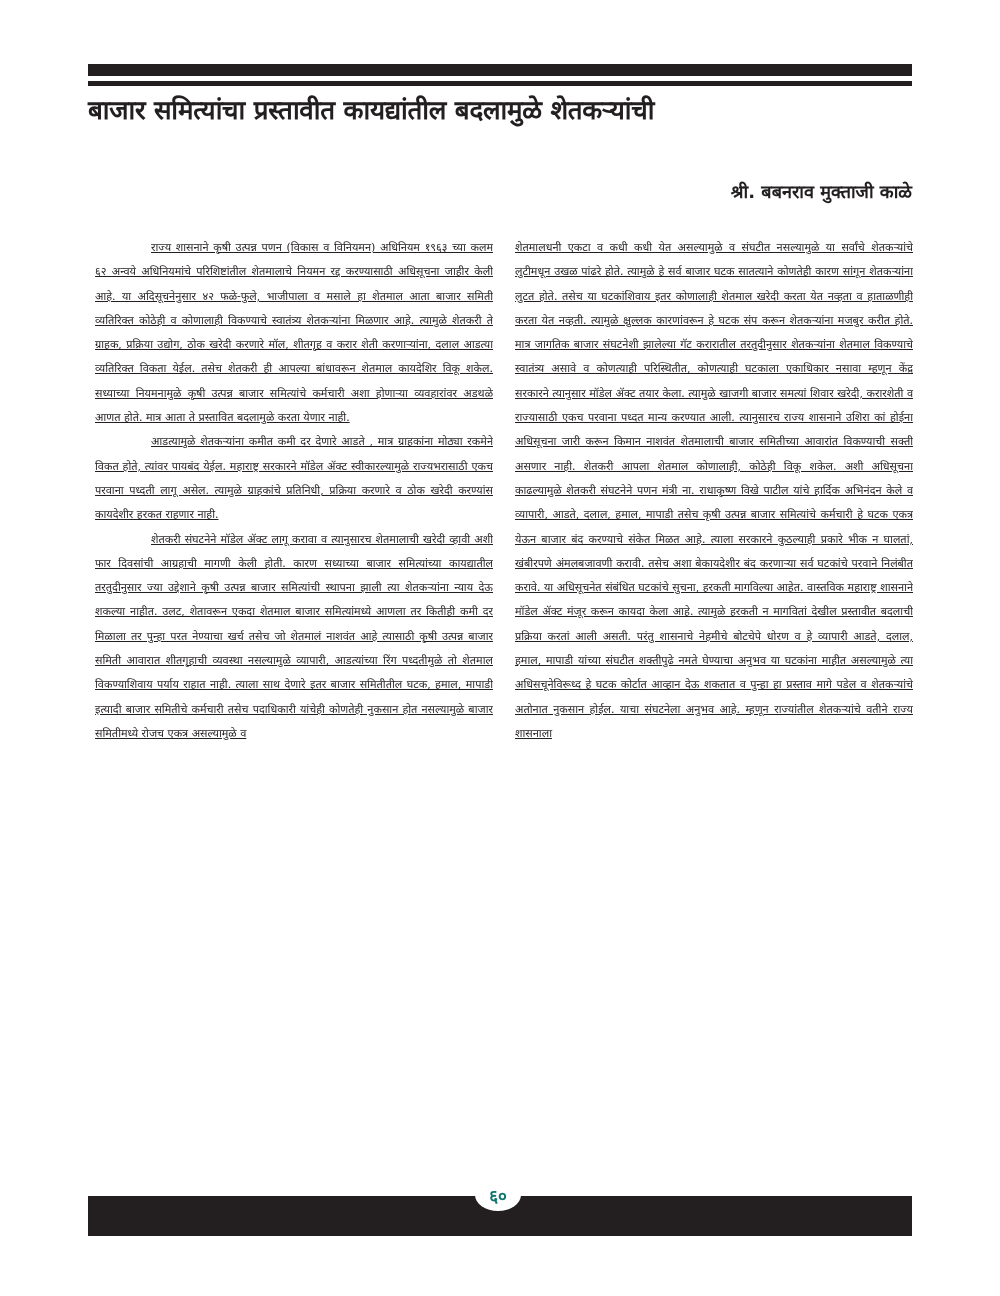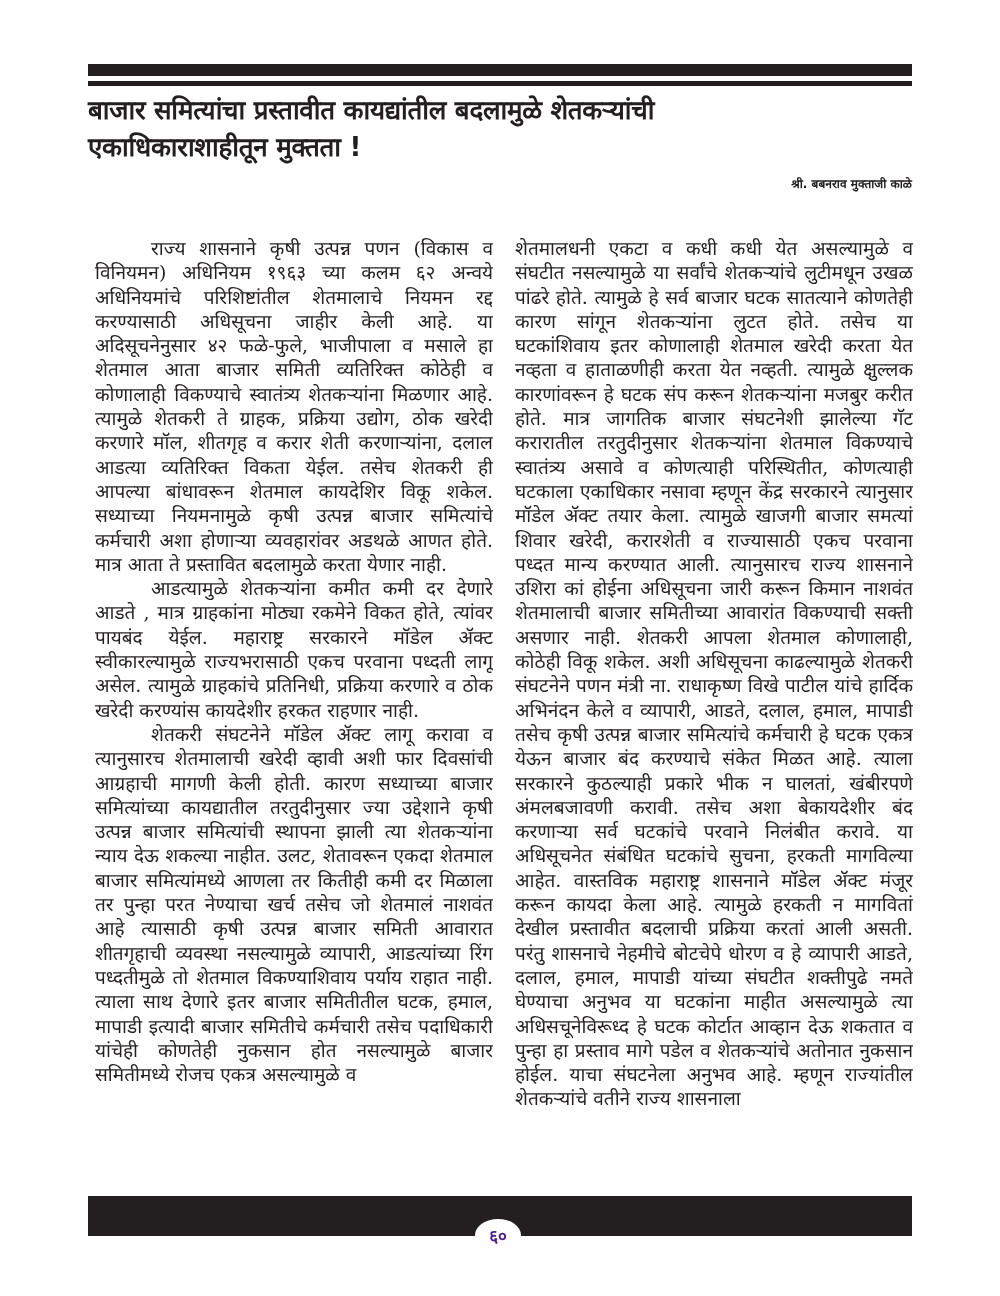--- a/index.html
+++ b/index.html
@@ -39,83 +39,83 @@
       font-family: "DejaVu Sans", "Liberation Sans", sans-serif;
       font-weight: bold;
       font-size: 26px;
       line-height: 37px;
       letter-spacing: -0.3px;
       margin: 0;
     }
     .author {
       position: absolute;
       right: 88px;
-      top: 172px;
+      top: 180px;
       font-family: "DejaVu Sans", "Liberation Sans", sans-serif;
       font-weight: bold;
-      font-size: 12px;
+      font-size: 18px;
       line-height: 24px;
     }
     .columns {
       position: absolute;
       top: 236px;
       left: 95px;
       width: 818px;
       height: 950px;
       display: flex;
       justify-content: space-between;
     }
     .col {
       width: 398px;
-      font-size: 19px;
+      font-size: 11px;
       line-height: 24.3px;
       text-align: justify;
       overflow: hidden;
+      text-decoration: underline;
     }
     .col p {
       margin: 0;
       text-indent: 0;
     }
     .col p.indent {
       text-indent: 56px;
     }
     .footer-bar {
       position: absolute;
       left: 88px;
       width: 824px;
       top: 1196px;
       height: 40px;
       background: #231f20;
     }
     .page-oval {
       position: absolute;
       left: 475px;
-      top: 1219px;
+      top: 1179px;
       width: 46px;
       height: 32px;
       border-radius: 50%;
       background: #ffffff;
       display: flex;
       align-items: center;
       justify-content: center;
       font-family: "DejaVu Sans", "Liberation Sans", sans-serif;
       font-size: 17px;
       font-weight: bold;
-      color: #4c1d95;
+      color: #0f766e;
     }
   </style>
 </head>
 <body>
 
 <div class="rule-thick"></div>
 <div class="rule-thin"></div>
 
 <h1 class="title">
   <span>बाजार समित्यांचा प्रस्तावीत कायद्यांतील बदलामुळे शेतकऱ्यांची</span><br>
-  <span>एकाधिकाराशाहीतून मुक्तता !</span>
 </h1>
 
 <div class="author">श्री. बबनराव मुक्ताजी काळे</div>
 
 <div class="columns">
   <div class="col">
     <p class="indent">राज्य शासनाने कृषी उत्पन्न पणन (विकास व विनियमन) अधिनियम १९६३ च्या कलम ६२ अन्वये अधिनियमांचे परिशिष्टांतील शेतमालाचे नियमन रद्द करण्यासाठी अधिसूचना जाहीर केली आहे. या अदिसूचनेनुसार ४२ फळे-फुले, भाजीपाला व मसाले हा शेतमाल आता बाजार समिती व्यतिरिक्त कोठेही व कोणालाही विकण्याचे स्वातंत्र्य शेतकऱ्यांना मिळणार आहे. त्यामुळे शेतकरी ते ग्राहक, प्रक्रिया उद्योग, ठोक खरेदी करणारे मॉल, शीतगृह व करार शेती करणाऱ्यांना, दलाल आडत्या व्यतिरिक्त विकता येईल. तसेच शेतकरी ही आपल्या बांधावरून शेतमाल कायदेशिर विकू शकेल. सध्याच्या नियमनामुळे कृषी उत्पन्न बाजार समित्यांचे कर्मचारी अशा होणाऱ्या व्यवहारांवर अडथळे आणत होते. मात्र आता ते प्रस्तावित बदलामुळे करता येणार नाही.</p>
     <p class="indent">आडत्यामुळे शेतकऱ्यांना कमीत कमी दर देणारे आडते , मात्र ग्राहकांना मोठ्या रकमेने विकत होते, त्यांवर पायबंद येईल. महाराष्ट्र सरकारने मॉडेल ॲक्ट स्वीकारल्यामुळे राज्यभरासाठी एकच परवाना पध्दती लागू असेल. त्यामुळे ग्राहकांचे प्रतिनिधी, प्रक्रिया करणारे व ठोक खरेदी करण्यांस कायदेशीर हरकत राहणार नाही.</p>
     <p class="indent">शेतकरी संघटनेने मॉडेल ॲक्ट लागू करावा व त्यानुसारच शेतमालाची खरेदी व्हावी अशी फार दिवसांची आग्रहाची मागणी केली होती. कारण सध्याच्या बाजार समित्यांच्या कायद्यातील तरतुदीनुसार ज्या उद्देशाने कृषी उत्पन्न बाजार समित्यांची स्थापना झाली त्या शेतकऱ्यांना न्याय देऊ शकल्या नाहीत. उलट, शेतावरून एकदा शेतमाल बाजार समित्यांमध्ये आणला तर कितीही कमी दर मिळाला तर पुन्हा परत नेण्याचा खर्च तसेच जो शेतमालं नाशवंत आहे त्यासाठी कृषी उत्पन्न बाजार समिती आवारात शीतगृहाची व्यवस्था नसल्यामुळे व्यापारी, आडत्यांच्या रिंग पध्दतीमुळे तो शेतमाल विकण्याशिवाय पर्याय राहात नाही. त्याला साथ देणारे इतर बाजार समितीतील घटक, हमाल, मापाडी इत्यादी बाजार समितीचे कर्मचारी तसेच पदाधिकारी यांचेही कोणतेही नुकसान होत नसल्यामुळे बाजार समितीमध्ये रोजच एकत्र असल्यामुळे व</p>
   </div>

